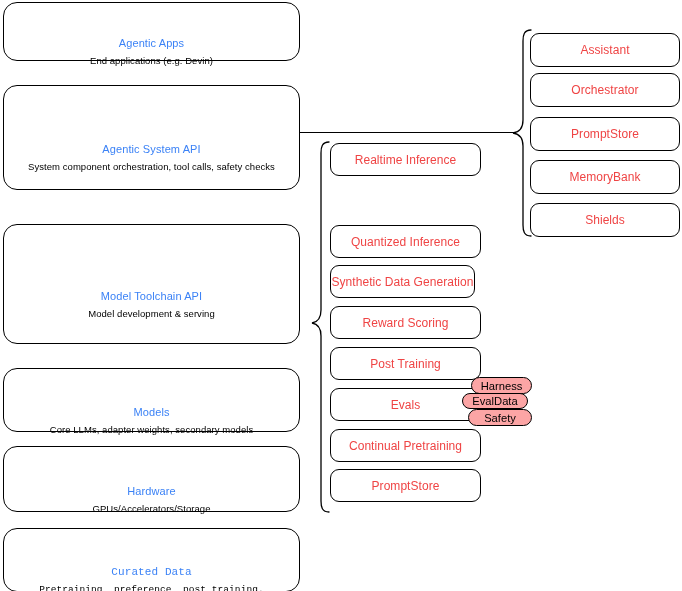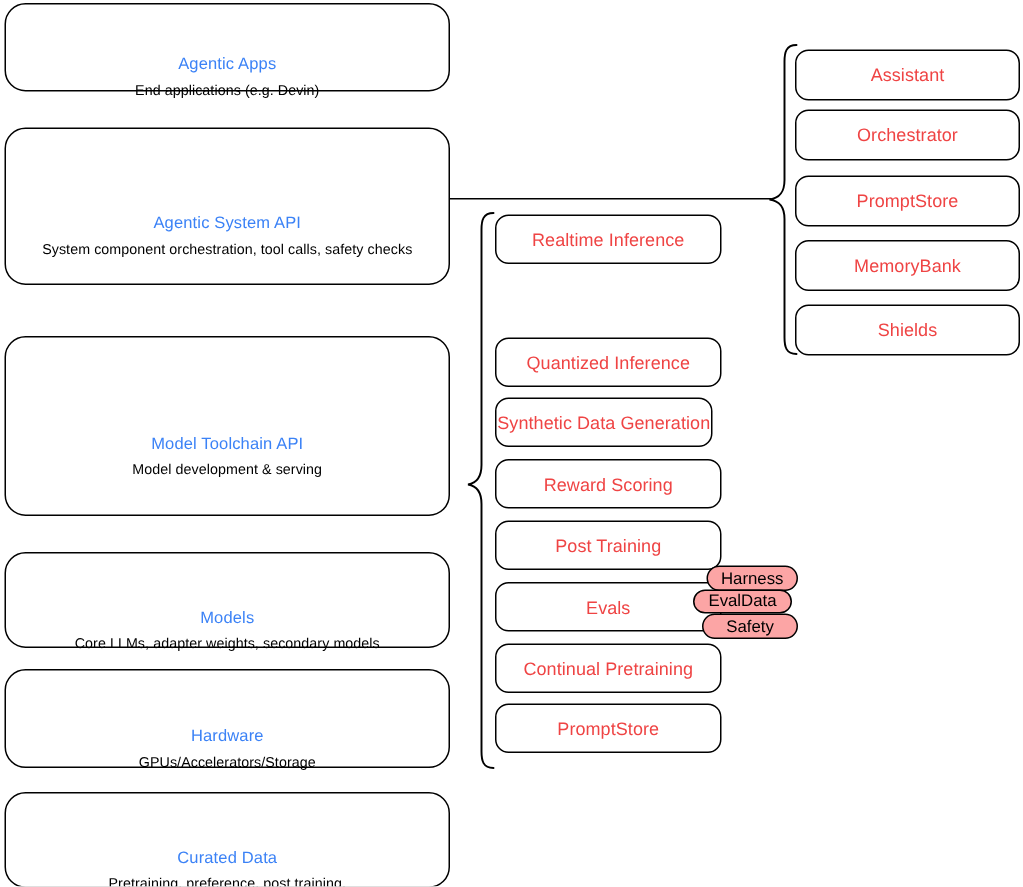--- a/index.html
+++ b/index.html
@@ -105,21 +105,21 @@
   <div class="layer-box" style="left:3px; top:368px; width:297px; height:64px;">
     <div class="layer-title">Models</div>
     <div class="layer-sub">Core LLMs, adapter weights, secondary models</div>
   </div>
 
   <div class="layer-box" style="left:3px; top:446px; width:297px; height:66px;">
     <div class="layer-title">Hardware</div>
     <div class="layer-sub">GPUs/Accelerators/Storage</div>
   </div>
 
-  <div class="layer-box" style="left:3px; top:528px; width:297px; height:64px;">
+  <div class="layer-box" style="left:3px; top:528px; width:297px; height:64px;font-family:Liberation Mono, monospace;">
     <div class="layer-title">Curated Data</div>
     <div class="layer-sub">Pretraining, preference, post training.</div>
   </div>
 
   <div class="connector" style="left:300px; top:132px; width:214px; height:1.3px;"></div>
 
   <div class="brace" style="left:306px; top:140px; width:24px; height:376px;">
     <svg width="24" height="376" viewBox="0 0 24 376" fill="none">
       <path d="M23 2 C16 2 15 7 15 13 L15 170 C15 178 12 182 6 183 C12 184 15 188 15 196 L15 361 C15 367 16 372 23 372" stroke="#000000" stroke-width="1.3" fill="none" stroke-linecap="round"></path>
     </svg>

